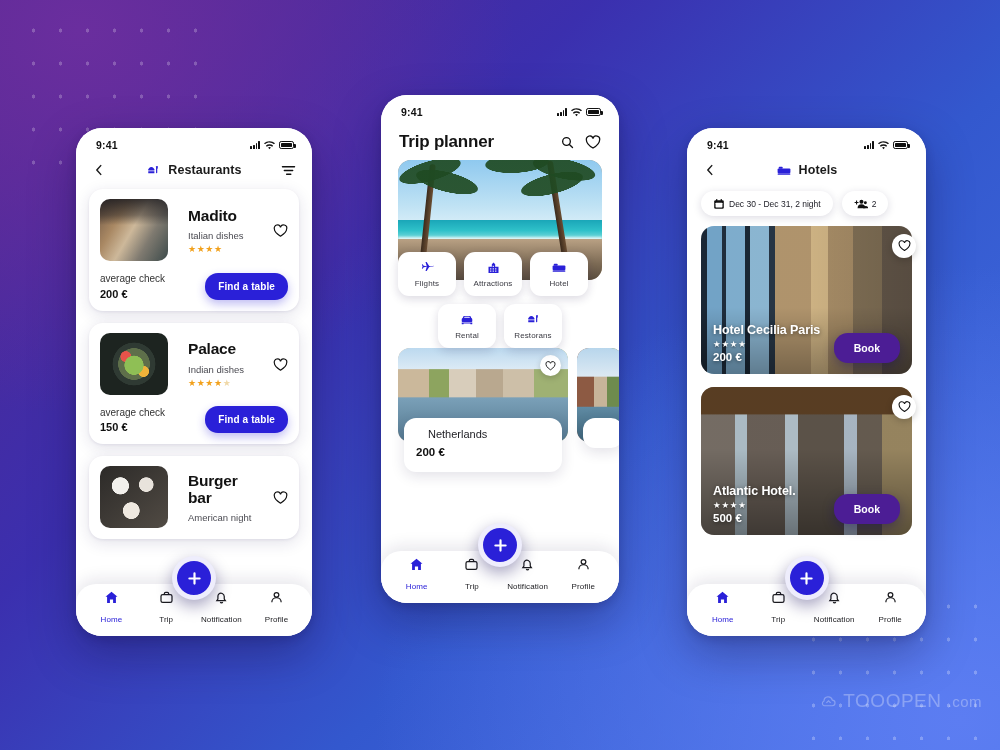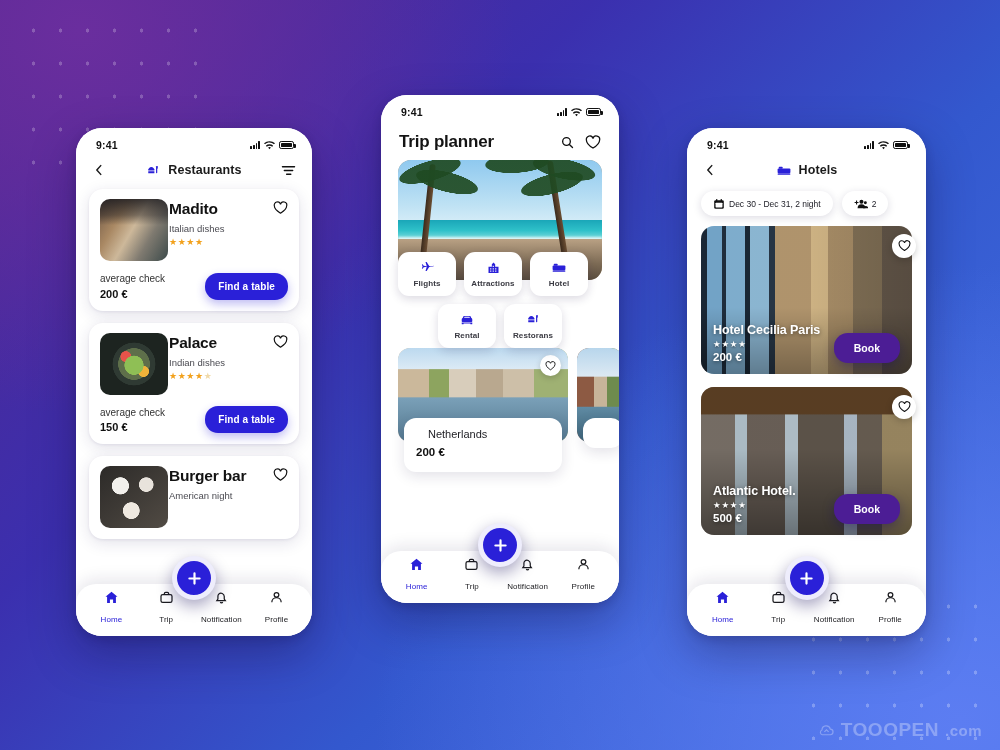--- a/index.html
+++ b/index.html
@@ -21,24 +21,24 @@
     position: absolute;
     background-image: radial-gradient(rgba(255,255,255,0.30) 1.6px, rgba(255,255,255,0) 1.7px);
     background-size: 27px 33px;
     pointer-events: none;
   }
   .dots-tl { left: 20px;  top: 14px;  width: 196px; height: 160px; opacity: .75; }
   .dots-br { right: 10px; bottom: 10px; width: 190px; height: 150px; opacity: .85; }
 
   
   .watermark {
-    position: absolute; right: 18px; bottom: 9px;
+    position: absolute; right: 18px; bottom: 38px;
     display: flex; align-items: center; gap: 6px;
     color: rgba(255,255,255,0.30);
-    font-size: 19px; letter-spacing: .5px; font-weight: 700;
+    font-size: 19px; letter-spacing: .5px; font-weight: 400;
     user-select: none;
   }
   .watermark .wm-sm { font-size: 15px; }
 
   
   .phone {
     position: absolute;
     background: #ffffff;
     border-radius: 26px;
     overflow: hidden;
@@ -89,21 +89,21 @@
 
   
   .filter-ico { width: 15px; height: 13px; color:#111; }
 
   
   .rest-list { padding: 6px 13px 0; display: flex; flex-direction: column; gap: 12px; }
   .rest-card {
     background: #fff; border-radius: 14px; padding: 10px 11px 11px;
     box-shadow: 0 4px 16px rgba(40,30,90,.13), 0 1px 3px rgba(40,30,90,.08);
   }
-  .rest-top { display: flex; gap: 1px; }
+  .rest-top { display: flex; gap: 20px; align-items: center; }
   .rest-thumb {
     width: 68px; height: 62px; border-radius: 10px; flex: 0 0 auto;
     background-size: cover; background-position: center;
   }
   .thumb-madito {
     background-image:
       linear-gradient(180deg, rgba(25,25,30,.82) 0%, rgba(25,25,30,.45) 26%, rgba(0,0,0,0) 42%),
       linear-gradient(120deg, #6e5745 0%, #a98863 28%, #cdb89a 48%, #7f7a70 70%, #3c4a4a 100%),
       radial-gradient(circle at 22% 72%, #d4763a 0 14%, rgba(0,0,0,0) 15%);
   }
@@ -155,21 +155,21 @@
   .hero .sea { position:absolute; left:0; right:0; top:50%; height: 16%; background: linear-gradient(180deg,#1aa6b8 0%, #2fc1c9 55%, #7fdbdd 100%); }
   .hero .foam { position:absolute; left:0; right:0; top:64%; height: 5%; background: rgba(255,255,255,.75); filter: blur(1px); }
   .hero .sand { position:absolute; left:0; right:0; top:66%; bottom:0; background: linear-gradient(180deg,#b9a184 0%, #7d6b55 60%, #5a4d3e 100%); }
   .palm {
     position:absolute; background:
       radial-gradient(ellipse 52px 16px at 50% 50%, #1f4a22 0 60%, rgba(0,0,0,0) 62%);
     opacity: .92;
   }
   .trunk { position:absolute; width: 6px; background: linear-gradient(90deg,#3a2a1c,#6b4e33); border-radius: 3px; }
 
-  .cat-grid { padding: 0 17px; margin-top: -28px; position: relative; z-index: 3; font-weight: bold; }
+  .cat-grid { padding: 0 17px; margin-top: -28px; position: relative; z-index: 3; }
   .cat-row { display: flex; gap: 8px; }
   .cat-row.row2 { justify-content: center; margin-top: 8px; }
   .cat-chip {
     background: #fff; border-radius: 11px; width: 58px; height: 44px;
     display: flex; flex-direction: column; align-items: center; justify-content: center; gap: 4px;
     box-shadow: 0 3px 10px rgba(30,20,70,.16); cursor: pointer;
   }
   .cat-chip .ico { color: #2A20D8; display: flex; }
   .cat-chip .lbl { font-size: 8px; color: #3a3a42; letter-spacing: .1px; }
 

